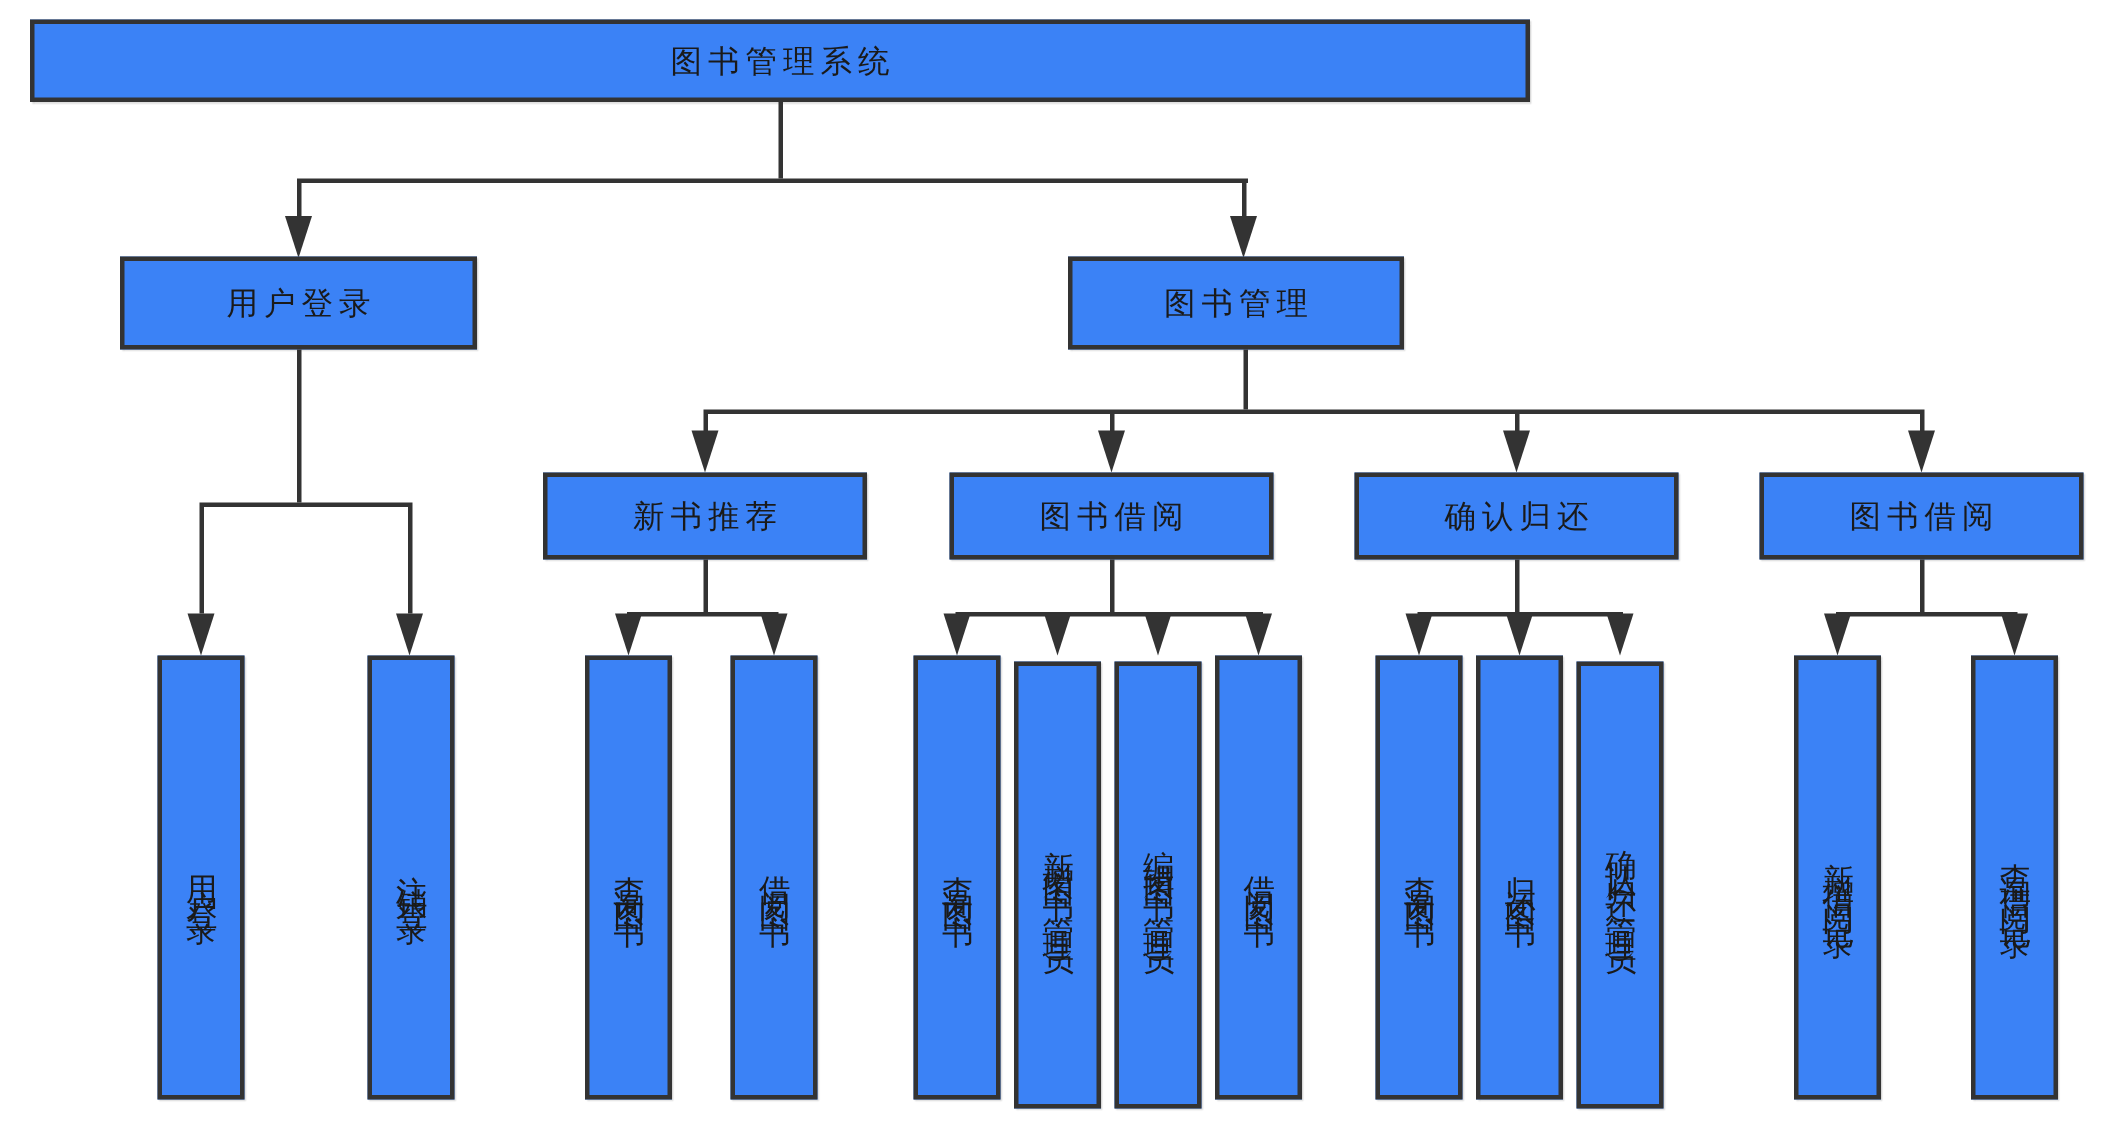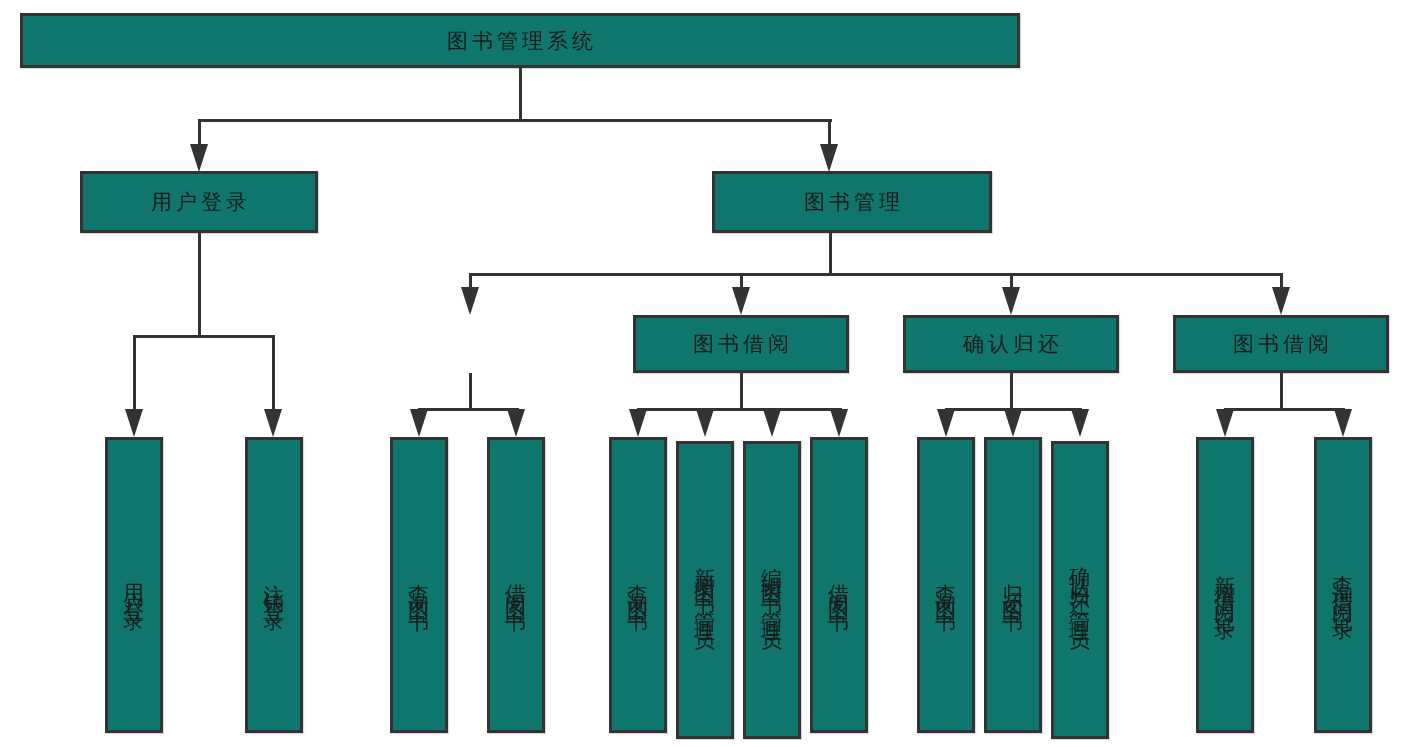--- a/index.html
+++ b/index.html
@@ -8,21 +8,21 @@
     width: 1405px;
     height: 747px;
     background: #ffffff;
     font-family: "Liberation Sans", sans-serif;
     color: #1a1a1a;
     overflow: hidden;
   }
   .box {
     position: absolute;
     box-sizing: border-box;
-    background: #0f766e;
+    background: #3b82f6;
     border: 3px solid #333333;
     display: flex;
     align-items: center;
     justify-content: center;
     font-size: 21px;
     letter-spacing: 4px;
     color: #1a1a1a;
     text-align: center;
     box-shadow: 1px 1px 1px rgba(0,0,0,0.15);
   }
@@ -65,40 +65,41 @@
   <div class="box hlabel" style="left:20px; top:13px; width:1000px; height:55px;">图书管理系统</div>
 
   <div class="line" style="left:519px; top:68px; width:3px; height:51px;"></div>
   <div class="line" style="left:198px; top:119px; width:634px; height:3px;"></div>
   <div class="line" style="left:198px; top:122px; width:3px; height:22px;"></div>
   <div class="line" style="left:828px; top:122px; width:3px; height:22px;"></div>
   <div class="arrow" style="left:190px; top:144px;"></div>
   <div class="arrow" style="left:820px; top:144px;"></div>
 
   <div class="box hlabel" style="left:80px; top:171px; width:238px; height:62px;">用户登录</div>
-  <div class="box hlabel" style="left:712px; top:171px; width:280px; height:62px;">图书管理</div>
+  <div class="box hlabel" style="left:712px; top:171px; width:224px; height:62px;">图书管理</div>
 
   <div class="line" style="left:198px; top:233px; width:3px; height:102px;"></div>
   <div class="line" style="left:133px; top:335px; width:142px; height:3px;"></div>
   <div class="line" style="left:133px; top:338px; width:3px; height:71px;"></div>
   <div class="line" style="left:272px; top:338px; width:3px; height:71px;"></div>
   <div class="arrow" style="left:125px; top:409px;"></div>
   <div class="arrow" style="left:264px; top:409px;"></div>
 
   <div class="line" style="left:829px; top:233px; width:3px; height:40px;"></div>
   <div class="line" style="left:469px; top:273px; width:814px; height:3px;"></div>
   <div class="line" style="left:469px; top:276px; width:3px; height:13px;"></div>
   <div class="line" style="left:740px; top:276px; width:3px; height:13px;"></div>
   <div class="line" style="left:1010px; top:276px; width:3px; height:13px;"></div>
   <div class="line" style="left:1280px; top:276px; width:3px; height:13px;"></div>
   <div class="arrow" style="left:461px; top:287px;"></div>
   <div class="arrow" style="left:732px; top:287px;"></div>
   <div class="arrow" style="left:1002px; top:287px;"></div>
   <div class="arrow" style="left:1272px; top:287px;"></div>
 
+  <div class="box hlabel l3" style="left:362px;">新书推荐</div>
   <div class="box hlabel l3" style="left:633px;font-family:Liberation Mono, monospace;">图书借阅</div>
   <div class="box hlabel l3" style="left:903px;">确认归还</div>
   <div class="box hlabel l3" style="left:1173px;">图书借阅</div>
 
   <div class="line" style="left:469px; top:373px; width:3px; height:35px;"></div>
   <div class="line" style="left:418px; top:408px; width:101px; height:3px;"></div>
   <div class="arrow" style="left:410px; top:409px;"></div>
   <div class="arrow" style="left:507px; top:409px;"></div>
 
   <div class="line" style="left:740px; top:373px; width:3px; height:35px;"></div>

